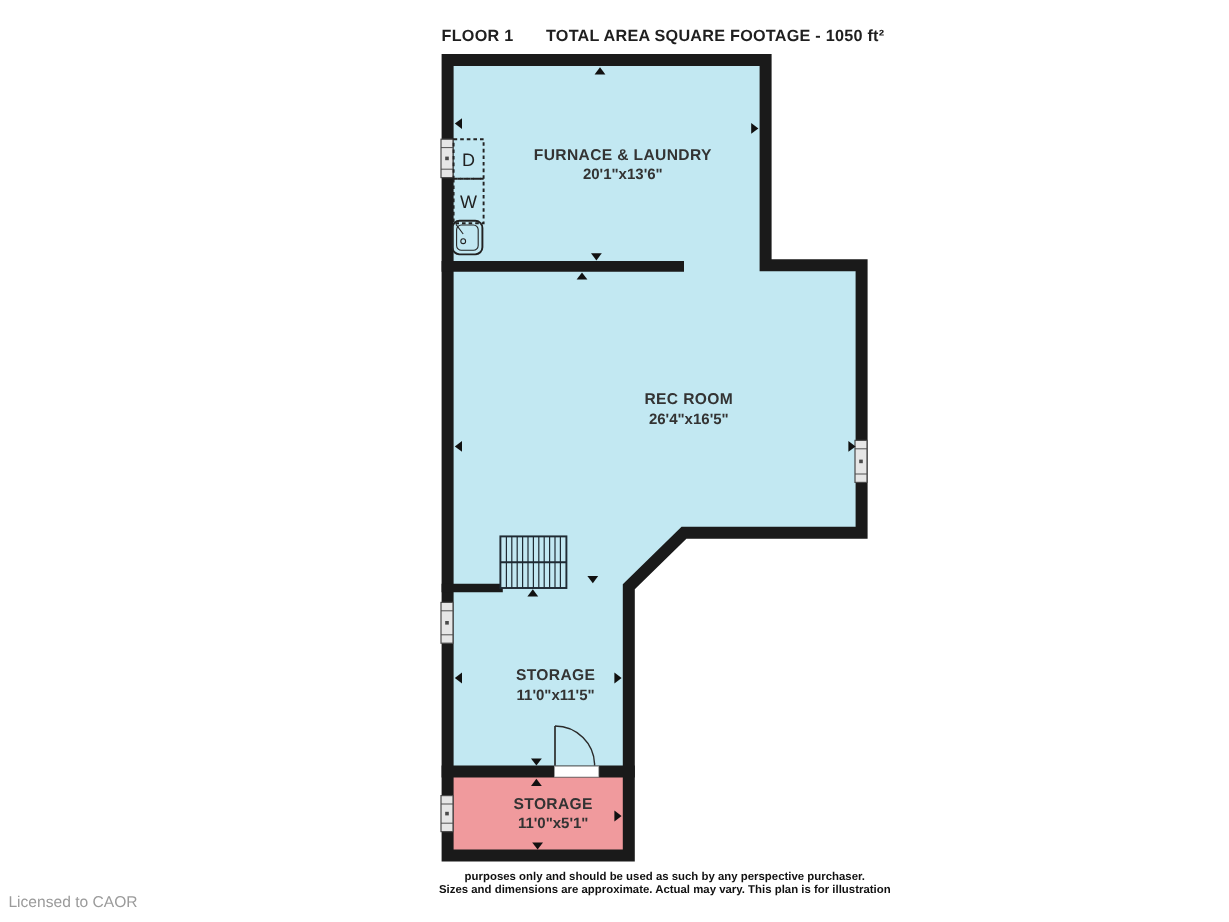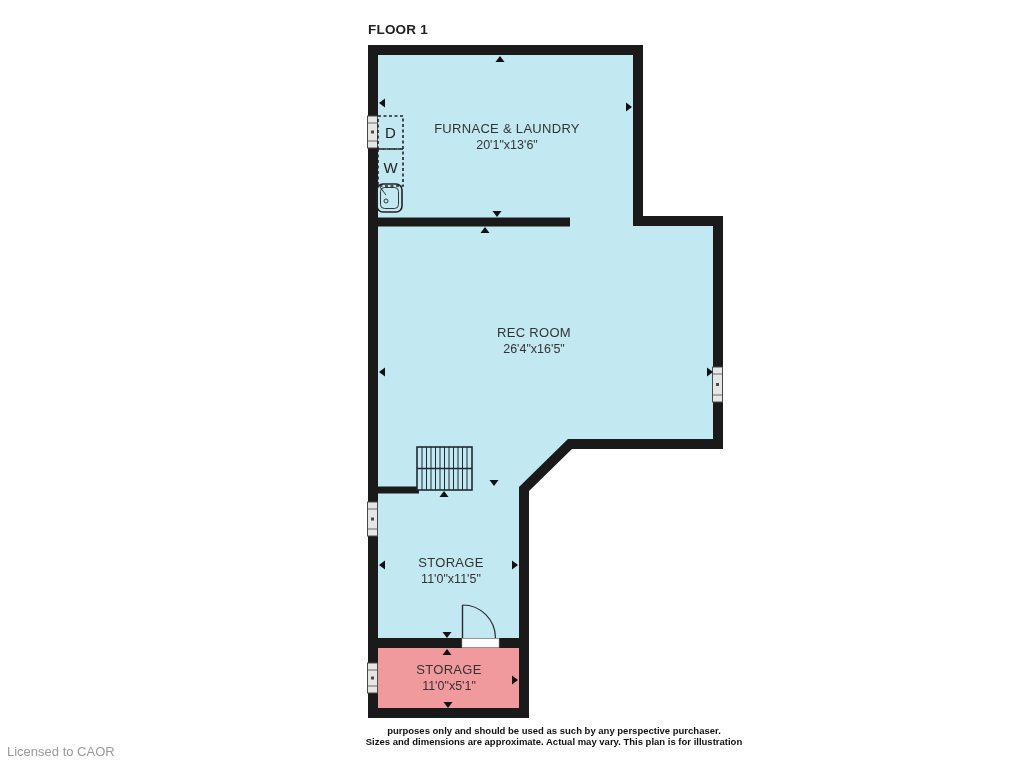--- a/index.html
+++ b/index.html
@@ -16,23 +16,24 @@
   .header-txt {
     top: 22px;
     font-size: 13.5px;
     font-weight: bold;
     color: #1f1f1f;
     letter-spacing: 0.2px;
     white-space: nowrap;
   }
   .room-label {
     text-align: center;
-    font-weight: normal;
+    font-weight: bold;
     color: #333333;
     line-height: 17px;
+    padding-left: 12px;
   }
   .room-name { font-size: 13px; letter-spacing: 0.3px; }
   .room-dims { font-size: 12.5px; }
   .disclaimer {
     left: 363px;
     top: 725px;
     width: 382px;
     text-align: center;
     font-size: 9.5px;
     font-weight: bold;
@@ -134,26 +135,27 @@
       <path d="M 379,565 L 385,560.5 L 385,569.5 Z"></path>
       <path d="M 518,565 L 512,560.5 L 512,569.5 Z"></path>
       <path d="M 447,638 L 442.5,632 L 451.5,632 Z"></path>
       <path d="M 447,649 L 442.5,655 L 451.5,655 Z"></path>
       <path d="M 518,680 L 512,675.5 L 512,684.5 Z"></path>
       <path d="M 448,708 L 443.5,702 L 452.5,702 Z"></path>
     </g>
   </svg>
 
   <div class="txt header-txt" style="left:368px">FLOOR 1</div>
+  <div class="txt header-txt" style="left:455px">TOTAL AREA SQUARE FOOTAGE - 1050 ft²</div>
 
   <div class="txt room-label" style="left:377px; top:120px; width:260px">
     <div class="room-name">FURNACE &amp; LAUNDRY</div>
     <div class="room-dims">20'1"x13'6"</div>
   </div>
-  <div class="txt room-label" style="left:404px; top:324px; width:260px">
+  <div class="txt room-label" style="left:432px; top:324px; width:260px">
     <div class="room-name">REC ROOM</div>
     <div class="room-dims">26'4"x16'5"</div>
   </div>
   <div class="txt room-label" style="left:371px; top:554px; width:160px">
     <div class="room-name">STORAGE</div>
     <div class="room-dims">11'0"x11'5"</div>
   </div>
   <div class="txt room-label" style="left:369px; top:661px; width:160px">
     <div class="room-name">STORAGE</div>
     <div class="room-dims">11'0"x5'1"</div>

